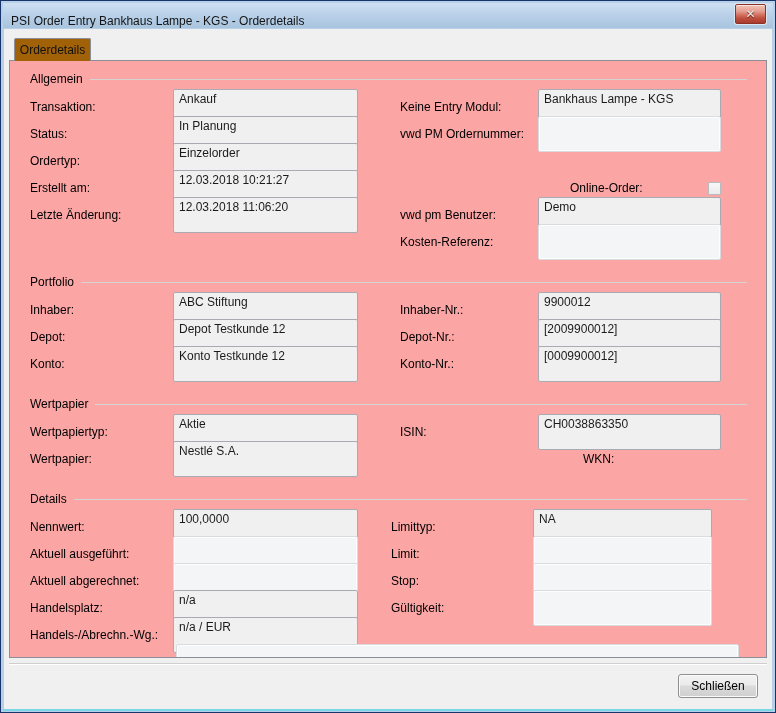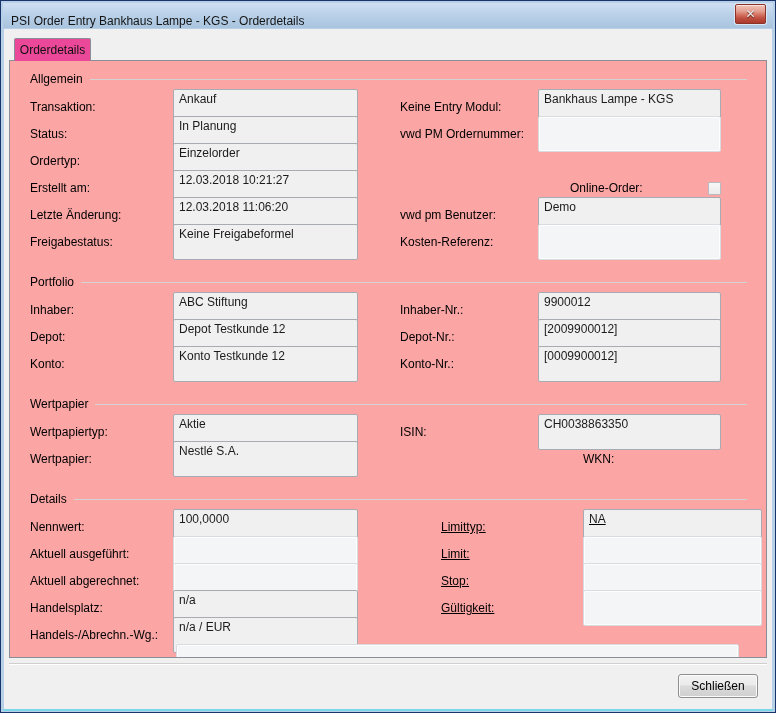--- a/index.html
+++ b/index.html
@@ -12,21 +12,21 @@
     display:flex;align-items:flex-end;padding-left:8px;}
   .titlebar-text{font-size:12px;color:#141414;}
   .close-btn{position:absolute;top:1px;right:7px;width:31px;height:20px;border:1px solid #8e3126;border-radius:2px;
     background:linear-gradient(180deg,#f3c4b8 0%,#e39e90 35%,#d4705f 55%,#bd4e3f 75%,#a93a2c 100%);
     box-shadow:0 0 0 1px #d9e6f3, inset 0 1px 0 rgba(255,255,255,.55);
     display:flex;align-items:center;justify-content:center;cursor:default;}
   .close-btn .x{font-size:12px;font-weight:bold;color:#e6eaed;text-shadow:0 1px 1px #591a10;line-height:1;}
 
   .client{position:absolute;left:3px;top:28px;right:3px;bottom:3px;background:#f0f0f0;}
 
-  .tab{position:absolute;left:10px;top:9px;width:77px;height:23px;background:#ec4899;border:1px solid #8b8e96;border-bottom:none;
+  .tab{position:absolute;left:10px;top:9px;width:77px;height:23px;background:#a16207;border:1px solid #8b8e96;border-bottom:none;
     border-radius:2px 2px 0 0;z-index:2;display:flex;align-items:center;justify-content:center;}
   .tab-label{font-size:12px;color:#111;}
 
   .pane{position:absolute;left:5px;top:31px;width:758px;height:598px;background:#fca5a5;border:1px solid #8b8e96;
     padding:10px 19px 0 20px;overflow:hidden;}
 
   .group{margin-top:15px;}
   .group:first-child{margin-top:0;}
   .group-header{display:flex;align-items:center;height:15px;}
   .group-title{font-size:12px;color:#000;padding-right:7px;white-space:nowrap;}
@@ -34,21 +34,21 @@
   .group-body{display:flex;margin-top:11px;align-items:flex-start;}
   .col{display:flex;flex-direction:column;align-items:flex-end;}
   .row{display:flex;align-items:center;height:20px;margin-bottom:7px;}
   .row-spacer{visibility:hidden;}
   .lbl{font-size:12px;color:#000;white-space:nowrap;}
   .col-left .lbl{width:143px;}
   .col-left .fld{width:185px;}
   .col-right{margin-left:42px;}
   .col-right .lbl{width:138px;}
   .col-right .fld{width:183px;}
-  .g-details .col-right{margin-left:83px;text-decoration:underline;}
+  .g-details .col-right{margin-left:33px;}
   .g-details .col-right .lbl{width:142px;}
   .g-details .col-right .fld{width:179px;}
   .row-wide{width:709px;}
   .row-wide .lbl{width:146px;}
   .row-wide .fld{flex:1;}
 
   .fld{height:36px;line-height:18px;padding:0 5px;font-size:12px;color:#1b1b1b;background:#f0f0f0;
     border:1px solid #a8acb2;border-radius:2px;white-space:nowrap;overflow:hidden;}
   .fld.disabled{background:#f4f5f7;border-color:#d8dce1;box-shadow:inset 0 0 0 1px #fcfdfe;}
 
@@ -100,24 +100,20 @@
               <div class="fld">Einzelorder</div>
             </div>
             <div class="row">
               <span class="lbl">Erstellt am:</span>
               <div class="fld">12.03.2018 10:21:27</div>
             </div>
             <div class="row">
               <span class="lbl">Letzte Änderung:</span>
               <div class="fld">12.03.2018 11:06:20</div>
             </div>
-            <div class="row">
-              <span class="lbl">Freigabestatus:</span>
-              <div class="fld">Keine Freigabeformel</div>
-            </div>
           </div>
           <div class="col col-right">
             <div class="row">
               <span class="lbl">Keine Entry Modul:</span>
               <div class="fld">Bankhaus Lampe - KGS</div>
             </div>
             <div class="row">
               <span class="lbl">vwd PM Ordernummer:</span>
               <div class="fld disabled"></div>
             </div>

